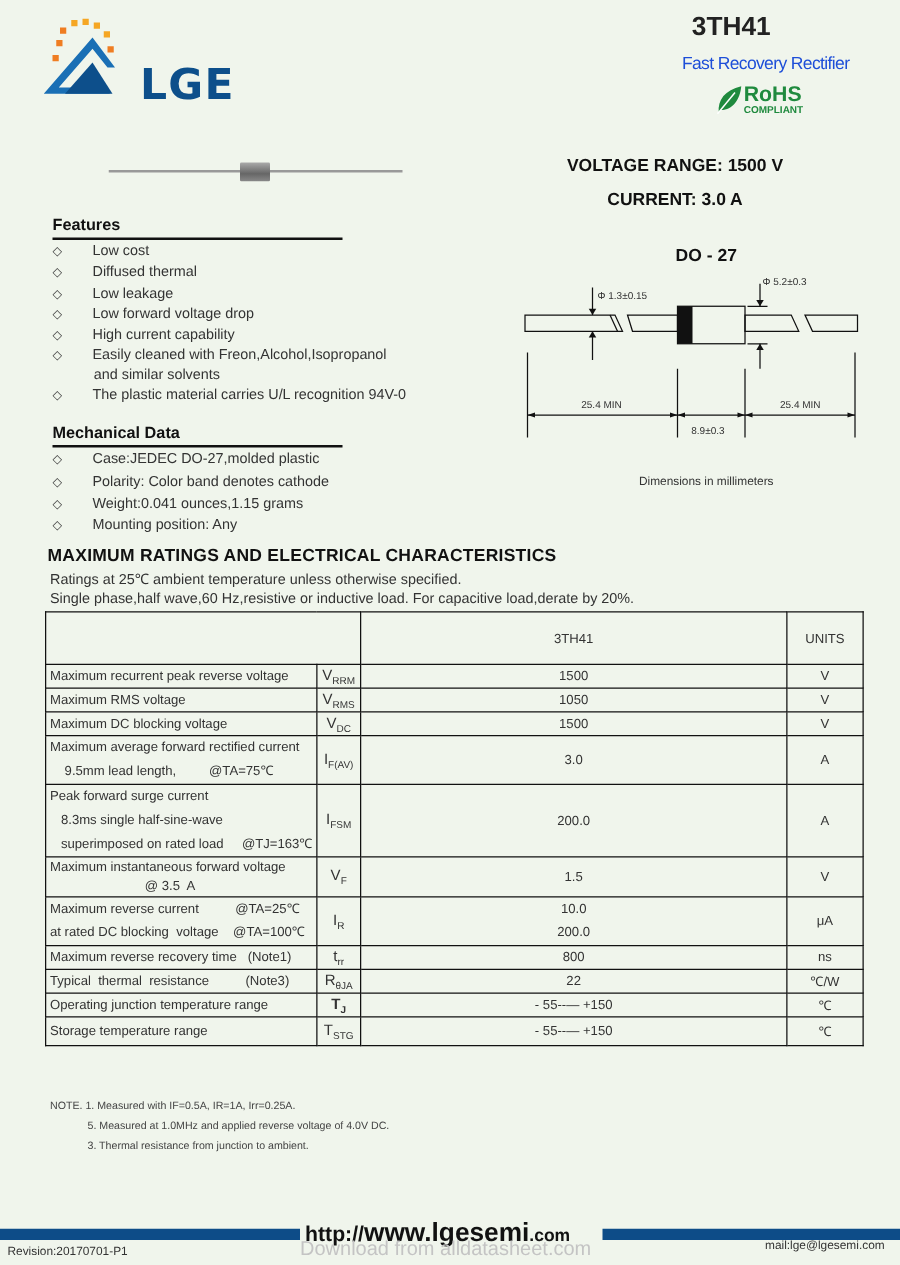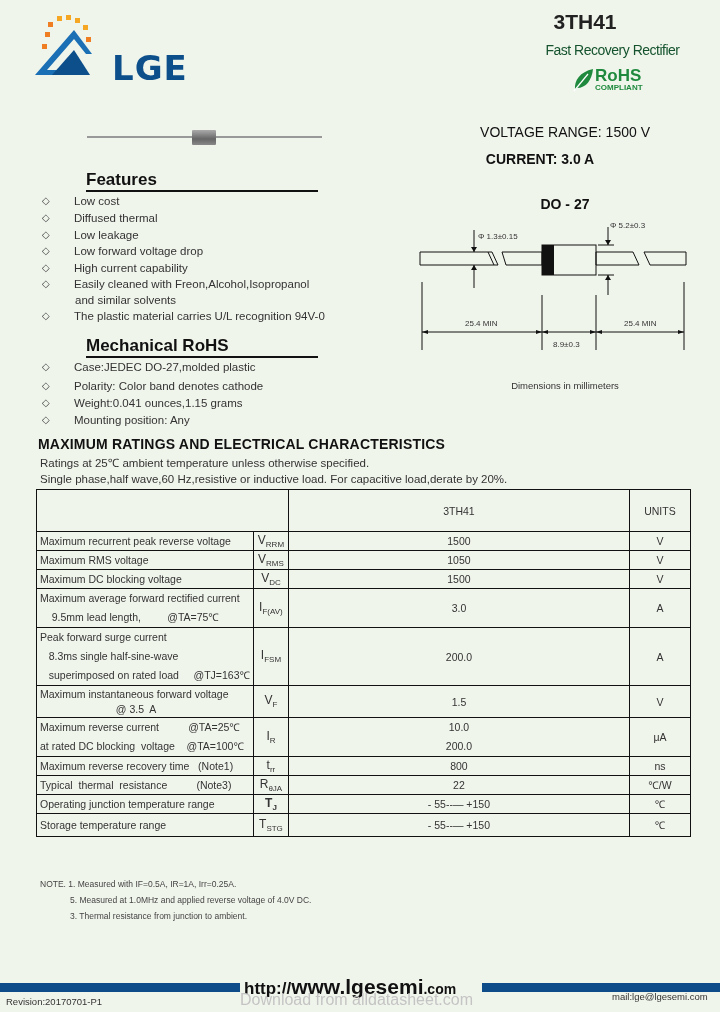--- a/index.html
+++ b/index.html
@@ -1,27 +1,27 @@
 <!DOCTYPE html>
 <html><head>
 <meta charset="utf-8">
 <style>
   html, body { margin:0; padding:0; }
   body { width:720px; height:1012px; background:#f0f5ec; position:relative; overflow:hidden;
          font-family:"Liberation Sans", sans-serif; color:#111; }
   .abs { position:absolute; }
   .logo-text { left:112px; top:48px; font-size:34px; font-weight:bold; color:#0d4f8b; letter-spacing:1px; font-family:"DejaVu Sans", sans-serif; }
   .part { left:520px; top:10px; width:130px; text-align:center; font-size:21px; font-weight:bold; color:#222; }
-  .subtitle { left:510px; top:42px; width:205px; text-align:center; font-size:14px; color:#14532d; letter-spacing:-0.5px; }
+  .subtitle { left:510px; top:42px; width:205px; text-align:center; font-size:14px; color:#1d4ed8; letter-spacing:-0.5px; }
   .rohs { left:572px; top:66px; }
   .rohs .t1 { position:absolute; left:23px; top:0; font-size:17px; font-weight:bold; color:#1f8a3e; }
   .rohs .t2 { position:absolute; left:23px; top:17px; font-size:8px; font-weight:bold; color:#1f8a3e; }
-  .spec1 { left:430px; top:124px; width:220px; text-align:right; font-size:14px; font-weight:normal; }
+  .spec1 { left:430px; top:124px; width:220px; text-align:center; font-size:14px; font-weight:bold; }
   .spec2 { left:450px; top:151px; width:180px; text-align:center; font-size:14px; font-weight:bold; }
-  .h2 { font-size:17px; font-weight:bold; border-bottom:2px solid #111; width:232px; padding-bottom:0; line-height:20px;margin-left:44px; }
+  .h2 { font-size:13px; font-weight:bold; border-bottom:2px solid #111; width:232px; padding-bottom:0; line-height:20px; }
   .bullets { font-size:11.5px; color:#333; }
   .bullets .row { position:absolute; left:0; white-space:nowrap; }
   .bullets .dia { position:absolute; left:0; font-size:10px; color:#444; }
   .bullets .txt { position:absolute; left:32px; }
   .pkg { left:520px; top:196px; width:90px; text-align:center; font-size:14px; font-weight:bold; }
   .dimnote { left:470px; top:380px; width:190px; text-align:center; font-size:9.5px; color:#333; }
   .sect { left:38px; top:436px; font-size:14px; font-weight:bold; letter-spacing:0.2px; }
   .line1 { left:40px; top:455px; font-size:11.5px; color:#333; }
   .line2 { left:40px; top:473px; font-size:11.5px; color:#333; }
   table.spec { position:absolute; left:36px; top:489px; border-collapse:collapse; font-size:10.5px; color:#333; }
@@ -109,21 +109,21 @@
     </div>
   <div class="row" style="top:99px">
       <span class="txt" style="left:33px"> and similar solvents</span>
     </div>
   <div class="row" style="top:115px">
       <span class="dia">◇</span>
       <span class="txt">The plastic material carries U/L  recognition 94V-0</span>
     </div>
 </div>
 
-<div class="abs h2" style="left:42px;top:336px;">Mechanical RoHS</div>
+<div class="abs h2" style="left:42px;top:336px;">Mechanical Data</div>
 <div class="abs bullets" style="left:42px;top:361px;width:320px;height:70px;">
   <div class="row" style="top:0">
       <span class="dia">◇</span>
       <span class="txt">Case:JEDEC DO-27,molded plastic</span>
     </div>
   <div class="row" style="top:19px">
       <span class="dia">◇</span>
       <span class="txt">Polarity: Color band denotes cathode</span>
     </div>
   <div class="row" style="top:36px">

